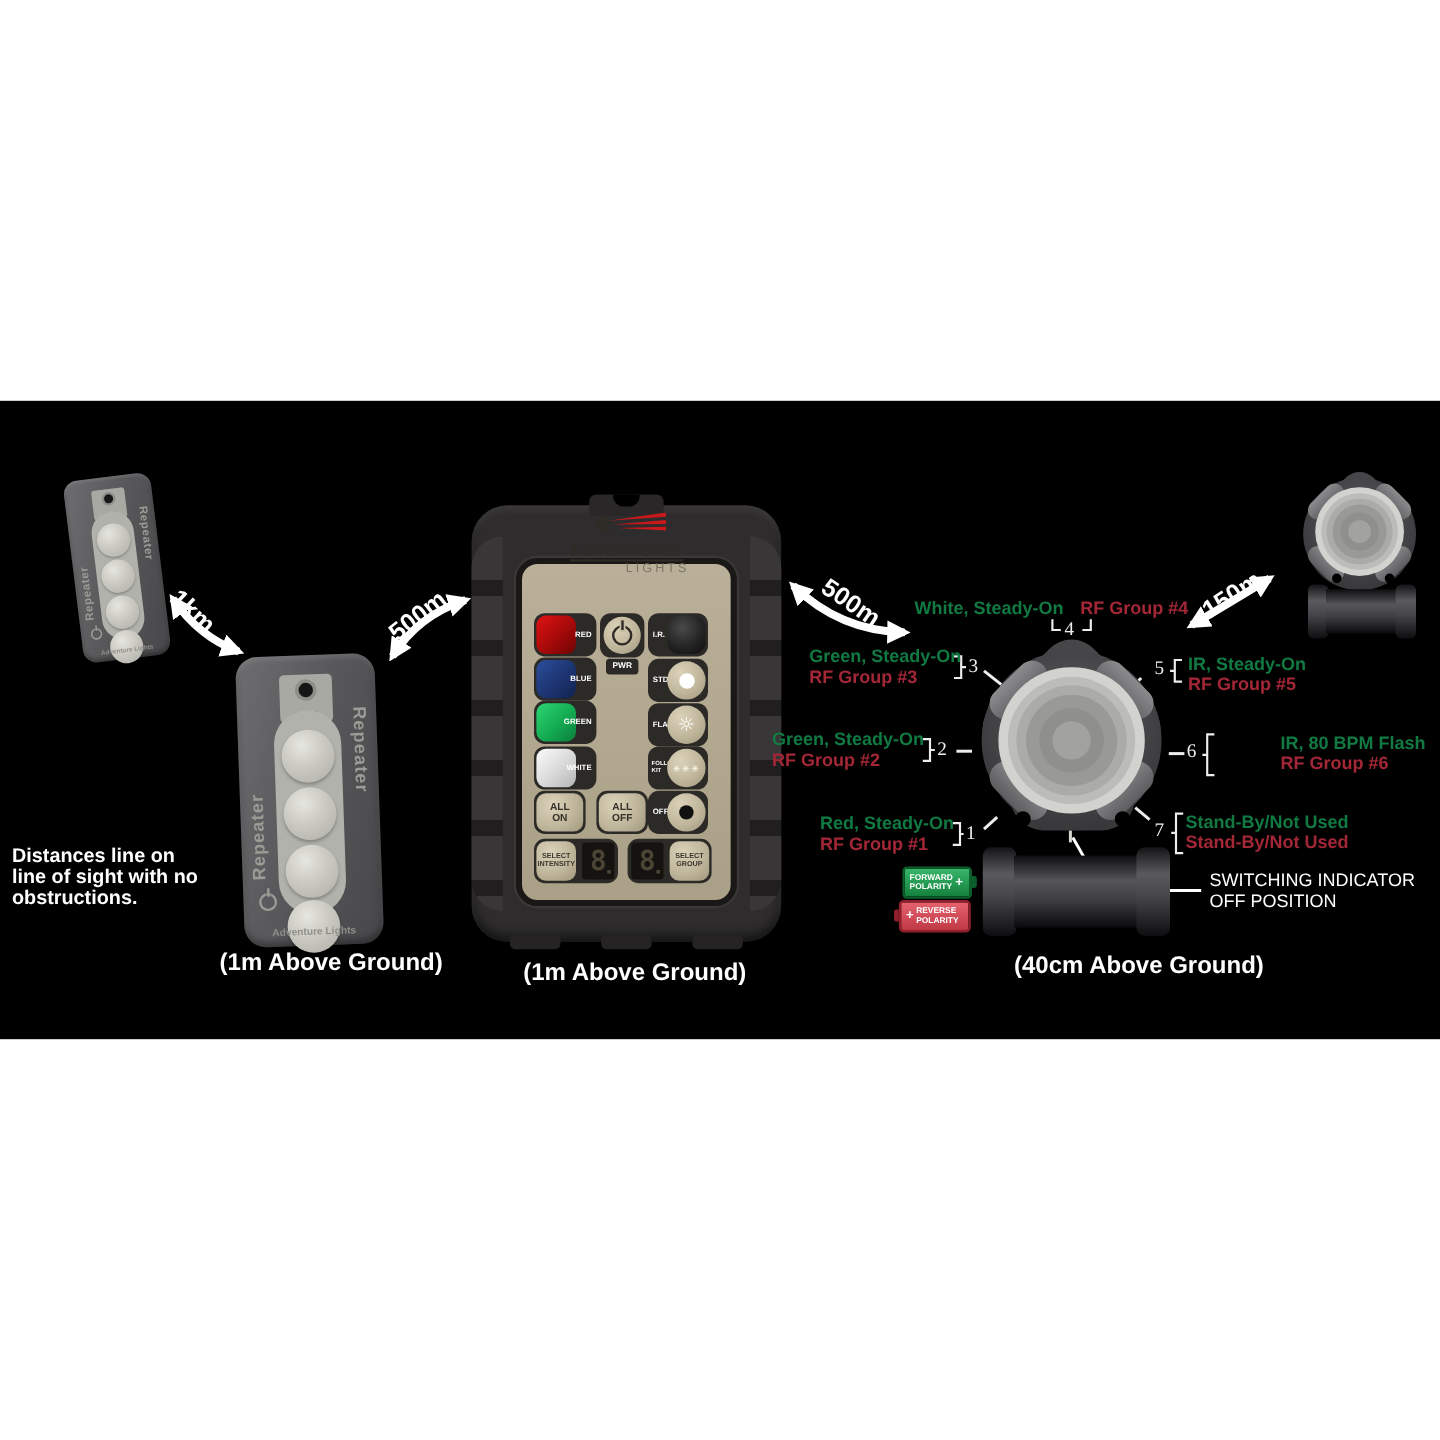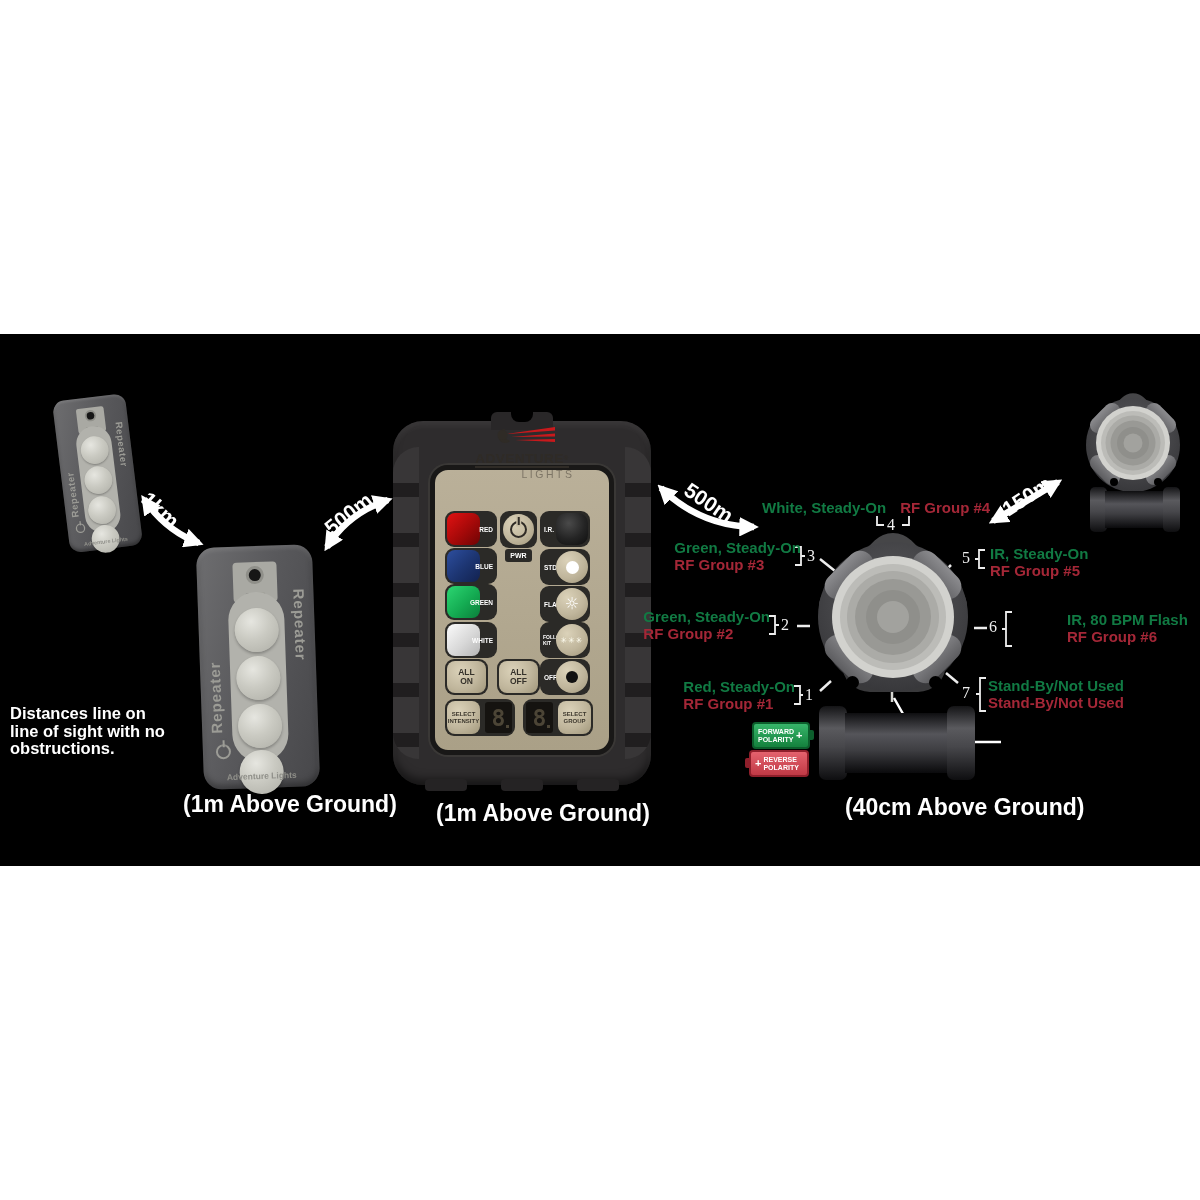--- a/index.html
+++ b/index.html
@@ -9,21 +9,21 @@
   #band{position:absolute;left:0;top:334px;width:1200px;height:532px;background:#000;}
 
   
   #overlay{position:absolute;left:0;top:0;width:1200px;height:1200px;pointer-events:none;}
 
   
   .note{position:absolute;color:#fff;font-weight:bold;font-size:16.5px;line-height:17.5px;}
   #note1{left:10px;top:705px;}
   #note2{left:10px;top:780px;}
 
-  .caption{position:absolute;color:#fff;font-weight:bold;font-size:23px;text-align:center;white-space:nowrap;}
+  .caption{position:absolute;color:#fff;font-weight:bold;font-size:20px;text-align:center;white-space:nowrap;}
   #cap1{left:183px;top:791px;width:175px;}
   #cap2{left:436px;top:800px;width:175px;}
   #cap3{left:845px;top:794px;width:185px;}
 
   .dist{position:absolute;color:#fff;font-weight:bold;font-size:21px;white-space:nowrap;transform-origin:left top;}
   #d1{left:153px;top:487px;transform:rotate(43deg);}
   #d2{left:320px;top:521px;transform:rotate(-38deg);}
   #d3{left:693px;top:478px;transform:rotate(34deg);}
   #d4{left:998px;top:501px;transform:rotate(-33deg);}
 
@@ -425,20 +425,24 @@
   </div>
 
   <div class="pos-num" id="n1">1</div>
   <div class="pos-num" id="n2">2</div>
   <div class="pos-num" id="n3">3</div>
   <div class="pos-num" id="n4">4</div>
   <div class="pos-num" id="n5">5</div>
   <div class="pos-num" id="n6">6</div>
   <div class="pos-num" id="n7">7</div>
 
+  <div id="switch-note">
+    <div>SWITCHING INDICATOR</div>
+    <div>OFF POSITION</div>
+  </div>
 
   <div class="badge" id="badge-f">
     <span><span>FORWARD</span><br><span>POLARITY</span></span>
     <span class="plus">+</span>
   </div>
   <div class="badge" id="badge-r">
     <span class="plus">+</span>
     <span><span>REVERSE</span><br><span>POLARITY</span></span>
   </div>
 

